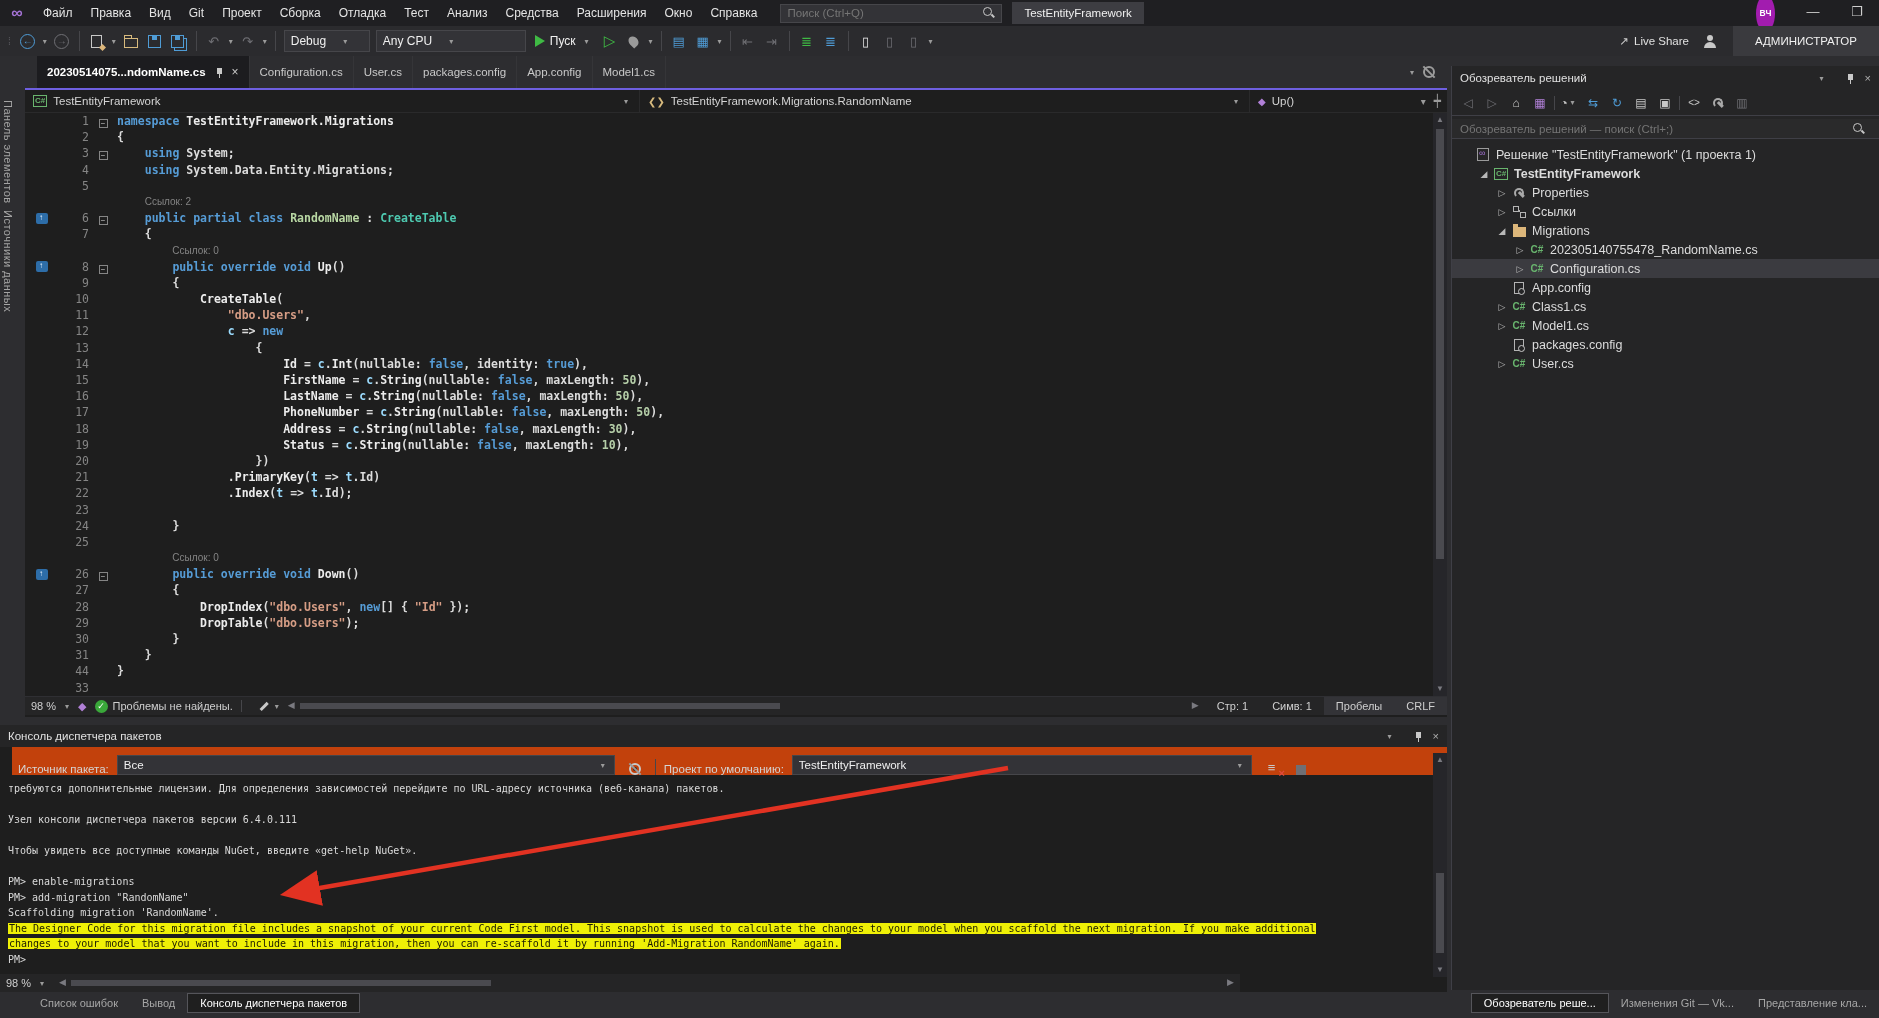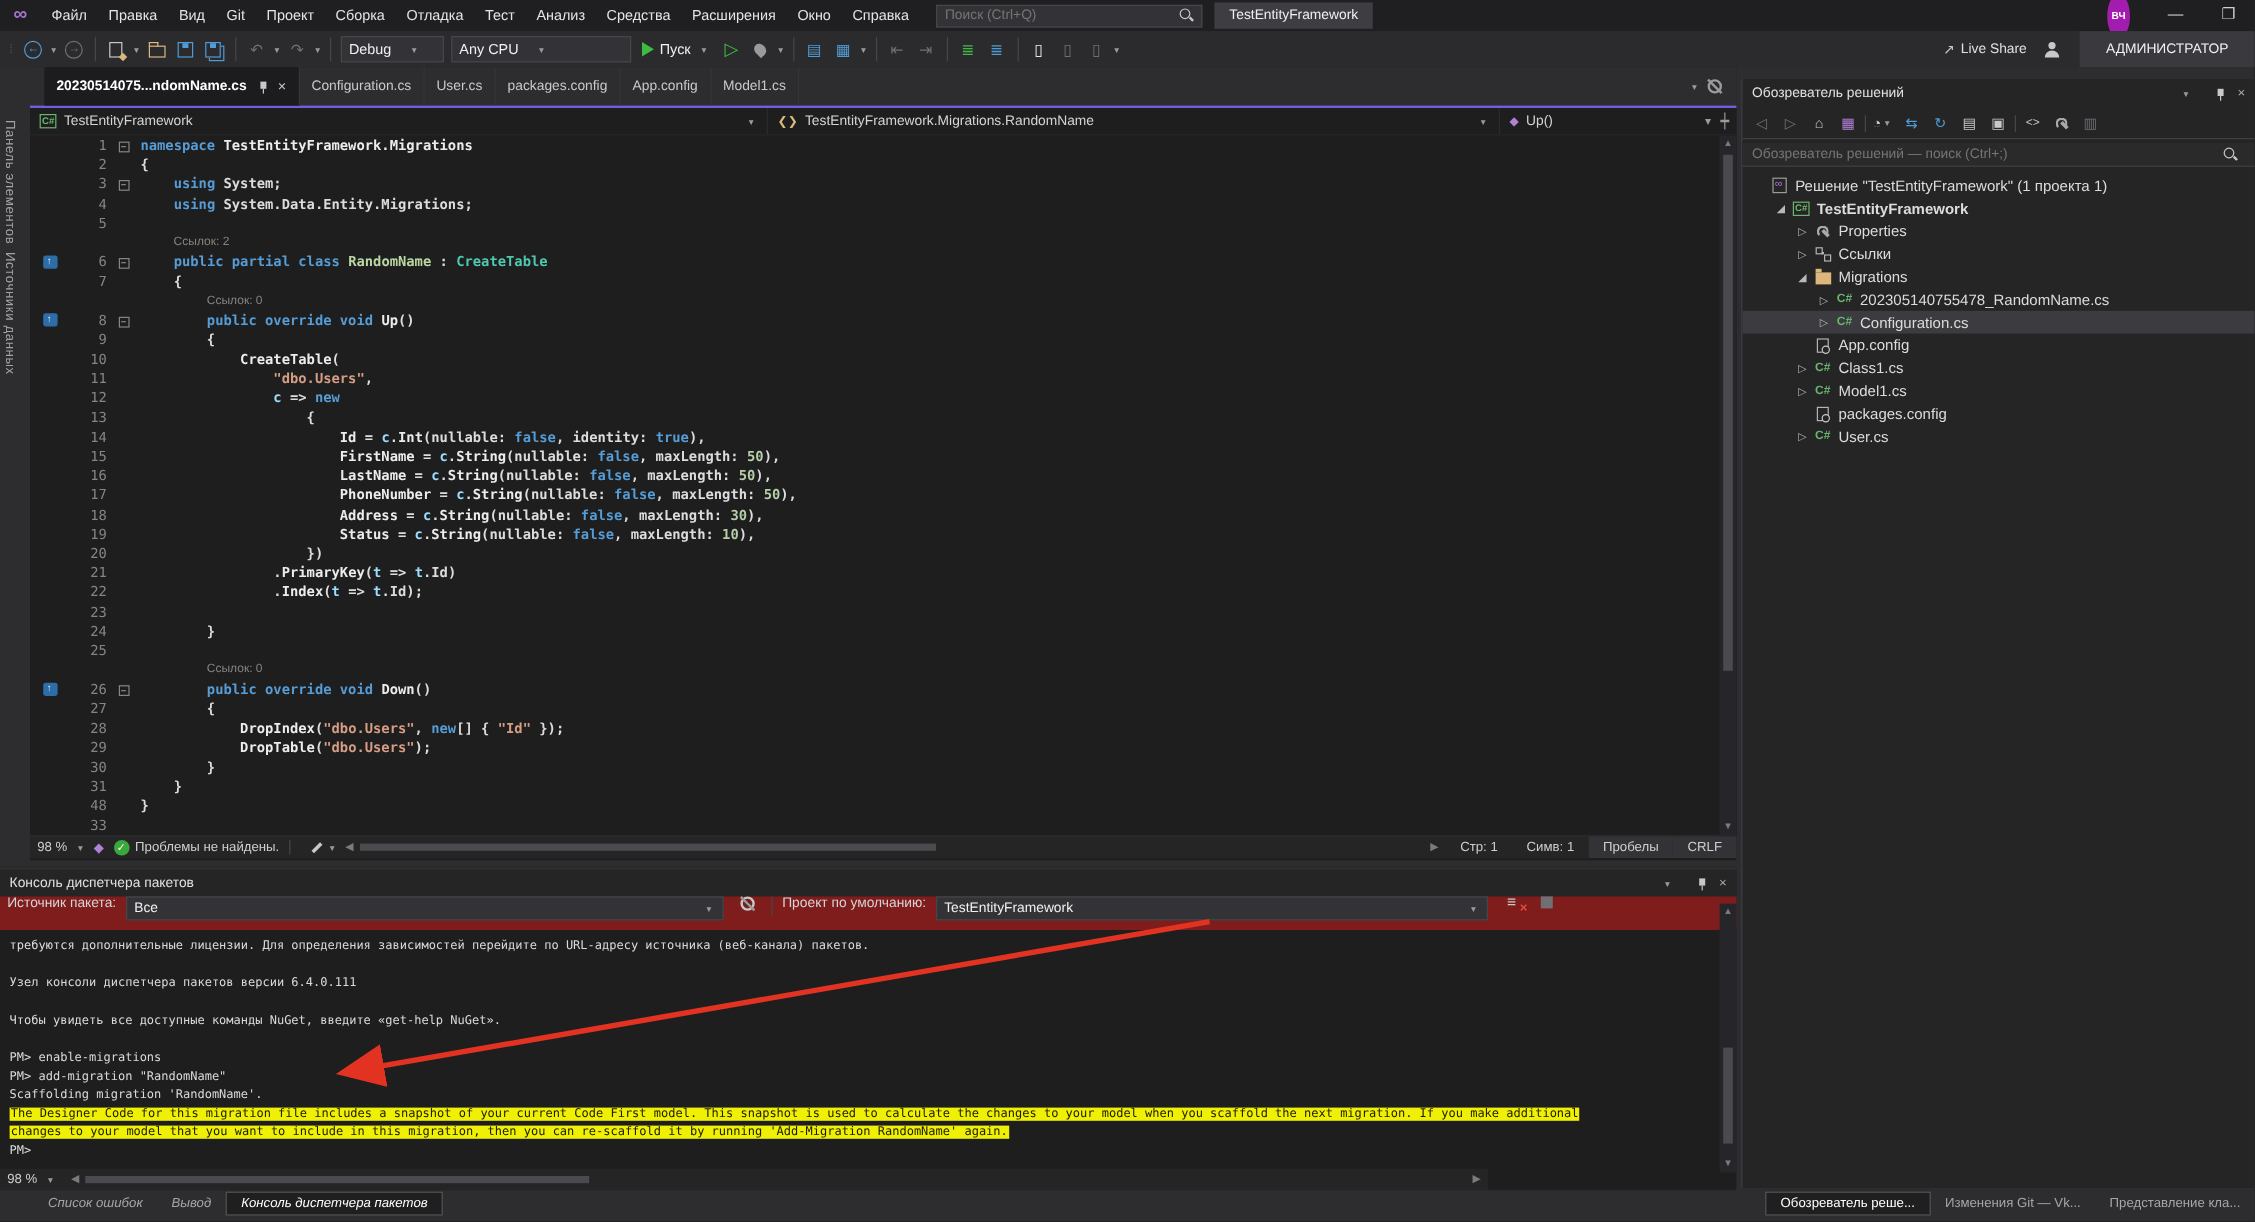--- a/index.html
+++ b/index.html
@@ -104,21 +104,21 @@
   .hscroll { flex:1; height:100%; position:relative; margin:0 4px; }
   .hscroll .arr { position:absolute; top:3px; color:#7a7a80; font-size:9px; }
   .hscroll .thumb { position:absolute; top:6px; height:6px; background:#4a4a4f; }
   .stat-cell { padding:0 12px; white-space:nowrap; }
   .stat-cell.boxed { background:#333337; height:100%; line-height:19px; }
 
   
   #console { position:absolute; left:0; top:722px; width:1447px; height:270px; background:#1e1e1e; border-top:3px solid #2d2d30; }
   #con-title { height:22px; background:#252526; display:flex; align-items:center; font-size:11.5px; color:#e0e0e0; padding:0 8px; }
   #con-title .icons { margin-left:auto; display:flex; align-items:center; gap:10px; color:#b0b0b0; font-size:11px; }
-  #con-toolbar { height:28px; background:#7f1d1d; display:flex; align-items:flex-start; font-size:11.5px; color:#d4d4d4; padding:0 6px; }
+  #con-toolbar { height:28px; background:#c2410c; display:flex; align-items:flex-end; font-size:11.5px; color:#d4d4d4; padding:0 6px;margin-left:12px; }
   .con-dd { height:20px; background:#333337; border:1px solid #46464a; display:flex; align-items:center; padding:0 6px; margin:0 8px; color:#f0f0f0; }
   .con-dd .caret { margin-left:auto; }
   .ic-clear { position:relative; width:14px; height:12px; margin:0 8px; }
   .ic-clear::before { content:"≡"; position:absolute; left:0; top:-3px; color:#c8c8c8; font-size:13px; }
   .ic-clear::after { content:"×"; position:absolute; right:-3px; bottom:-4px; color:#e04a3f; font-size:11px; font-weight:bold; }
   .ic-stopsq { width:10px; height:10px; background:#6f6f74; margin-left:6px; }
   #conbody { position:absolute; left:0; top:50px; right:14px; bottom:18px; overflow:hidden; padding:6px 0 0 8px; }
   .cline { height:15.5px; line-height:15.5px; font-family:"DejaVu Sans Mono", monospace; font-size:10px; color:#dadada; white-space:pre; }
   .cline .hl { background:#eff006; color:#1c1c00; padding:0 1px; }
   #con-vscroll { right:0; top:28px; height:224px; }
@@ -148,21 +148,21 @@
   .ic-refs::before { content:""; position:absolute; left:0; top:0; width:4px; height:4px; border:1px solid #b4b4b4; }
   .ic-refs::after { content:""; position:absolute; right:0; bottom:0; width:4px; height:4px; border:1px solid #b4b4b4; box-shadow:-4px -4px 0 -2px #b4b4b4; }
   .ic-fold { position:relative; width:13px; height:10px; background:#dcb67a; margin-top:2px; }
   .ic-fold::before { content:""; position:absolute; left:0; top:-3px; width:5px; height:3px; background:#dcb67a; }
   .ic-conf { position:relative; width:10px; height:12px; border:1px solid #b4b4b4; }
   .ic-conf::after { content:""; position:absolute; right:-2px; bottom:-2px; width:5px; height:5px; border:1.5px solid #c8c8c8; border-radius:50%; background:#252526; }
 
   
   #bottombar { position:absolute; left:0; top:992px; width:100%; height:26px; background:#2d2d30; }
   .btabs { position:absolute; top:0; height:22px; display:flex; align-items:center; }
-  #btabs-left { left:28px;font-style:italic; }
+  #btabs-left { left:28px; }
   #btabs-right { right:0px; }
   .btab { padding:3px 12px; font-size:11px; color:#a6a6a6; white-space:nowrap; cursor:default; }
   .btab.active { background:#1f1f1f; border:1px solid #55555a; color:#ffffff; }
 
   
   #overlay { position:absolute; left:0; top:0; width:1879px; height:1018px; pointer-events:none; z-index:60; }
 </style>
 </head>
 <body>
 
@@ -540,21 +540,21 @@
             <span class="ct">        <span class="tok-w">}</span></span>
           </div>
           <div class="crow">
             <span class="cg"></span>
             <span class="cn">31</span>
             <span class="cf"></span>
             <span class="ct">    <span class="tok-w">}</span></span>
           </div>
           <div class="crow">
             <span class="cg"></span>
-            <span class="cn">48</span>
+            <span class="cn">44</span>
             <span class="cf"></span>
             <span class="ct"><span class="tok-w">}</span></span>
           </div>
           <div class="crow">
             <span class="cg"></span>
             <span class="cn">33</span>
             <span class="cf"></span>
             <span class="ct"></span>
           </div>
         </div>

